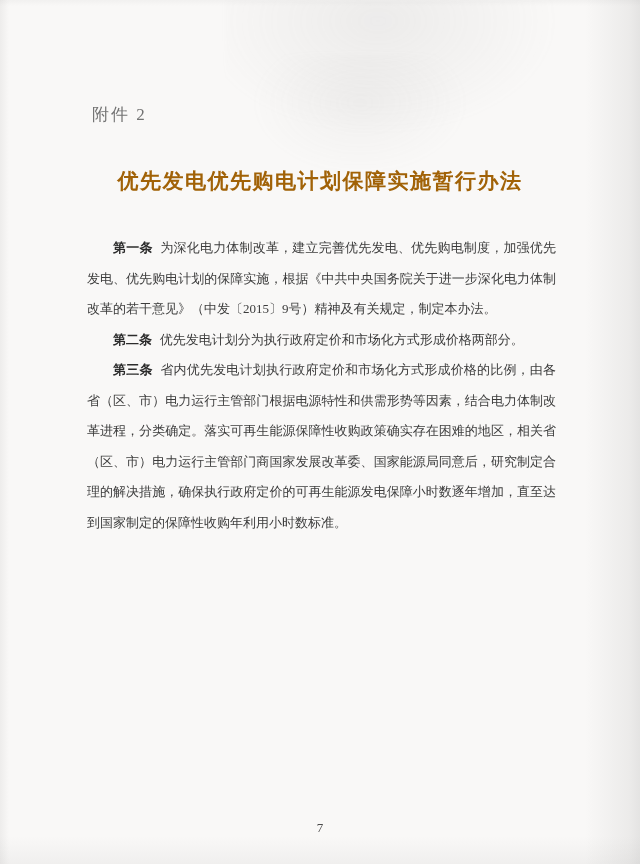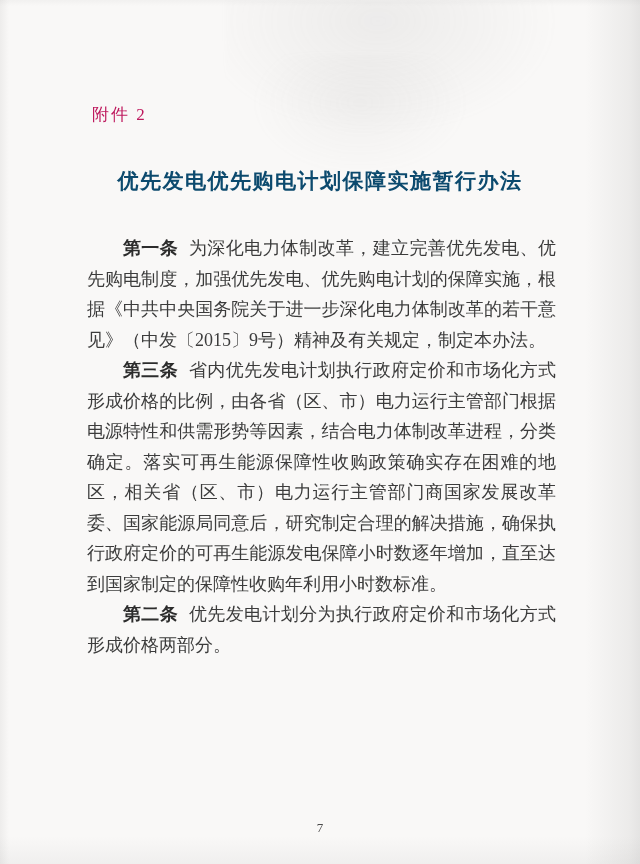--- a/index.html
+++ b/index.html
@@ -44,41 +44,41 @@
     background: radial-gradient(ellipse at 50% 40%, rgba(150,150,150,0.08), rgba(150,150,150,0) 70%);
     filter: blur(3px);
     pointer-events: none;
   }
 
   .attachment-label {
     position: absolute;
     left: 92px;
     top: 103px;
     font-size: 17px;
-    color: #be185d;
+    color: #737373;
     letter-spacing: 2px;
   }
   .doc-title {
     position: absolute;
     top: 167px;
     left: 0;
     width: 100%;
     margin: 0;
     text-align: center;
     font-size: 21px;
     font-weight: bold;
-    color: #0c4a6e;
+    color: #a16207;
     letter-spacing: 1.5px;
   }
   .doc-body {
     position: absolute;
     top: 233px;
     left: 87px;
     width: 469px;
-    font-size: 18px;
+    font-size: 13px;
     line-height: 30.5px;
     color: #3c3c3c;
     text-align: justify;
     text-justify: inter-character;
   }
   p.article {
     margin: 0;
     padding: 0;
     text-indent: 2em;
   }
@@ -111,22 +111,22 @@
 
   <div class="attachment-label">附件 2</div>
 
   <h1 class="doc-title">优先发电优先购电计划保障实施暂行办法</h1>
 
   <div class="doc-body">
     <p class="article">
       <span class="article-num">第一条</span><span>为深化电力体制改革，建立完善优先发电、优先购电制度，加强优先发电、优先购电计划的保障实施，根据《中共中央国务院关于进一步深化电力体制改革的若干意见》（中发〔2015〕9号）精神及有关规定，制定本办法。</span>
     </p>
     <p class="article">
-      <span class="article-num">第三条</span><span>省内优先发电计划执行政府定价和市场化方式形成价格的比例，由各省（区、市）电力运行主管部门根据电源特性和供需形势等因素，结合电力体制改革进程，分类确定。落实可再生能源保障性收购政策确实存在困难的地区，相关省（区、市）电力运行主管部门商国家发展改革委、国家能源局同意后，研究制定合理的解决措施，确保执行政府定价的可再生能源发电保障小时数逐年增加，直至达到国家制定的保障性收购年利用小时数标准。</span>
+      <span class="article-num">第二条</span><span>优先发电计划分为执行政府定价和市场化方式形成价格两部分。</span>
     </p>
     <p class="article">
-      <span class="article-num">第二条</span><span>优先发电计划分为执行政府定价和市场化方式形成价格两部分。</span>
+      <span class="article-num">第三条</span><span>省内优先发电计划执行政府定价和市场化方式形成价格的比例，由各省（区、市）电力运行主管部门根据电源特性和供需形势等因素，结合电力体制改革进程，分类确定。落实可再生能源保障性收购政策确实存在困难的地区，相关省（区、市）电力运行主管部门商国家发展改革委、国家能源局同意后，研究制定合理的解决措施，确保执行政府定价的可再生能源发电保障小时数逐年增加，直至达到国家制定的保障性收购年利用小时数标准。</span>
     </p>
   </div>
 
   <div class="page-number">7</div>
 
 </div>
 
 </body></html>

